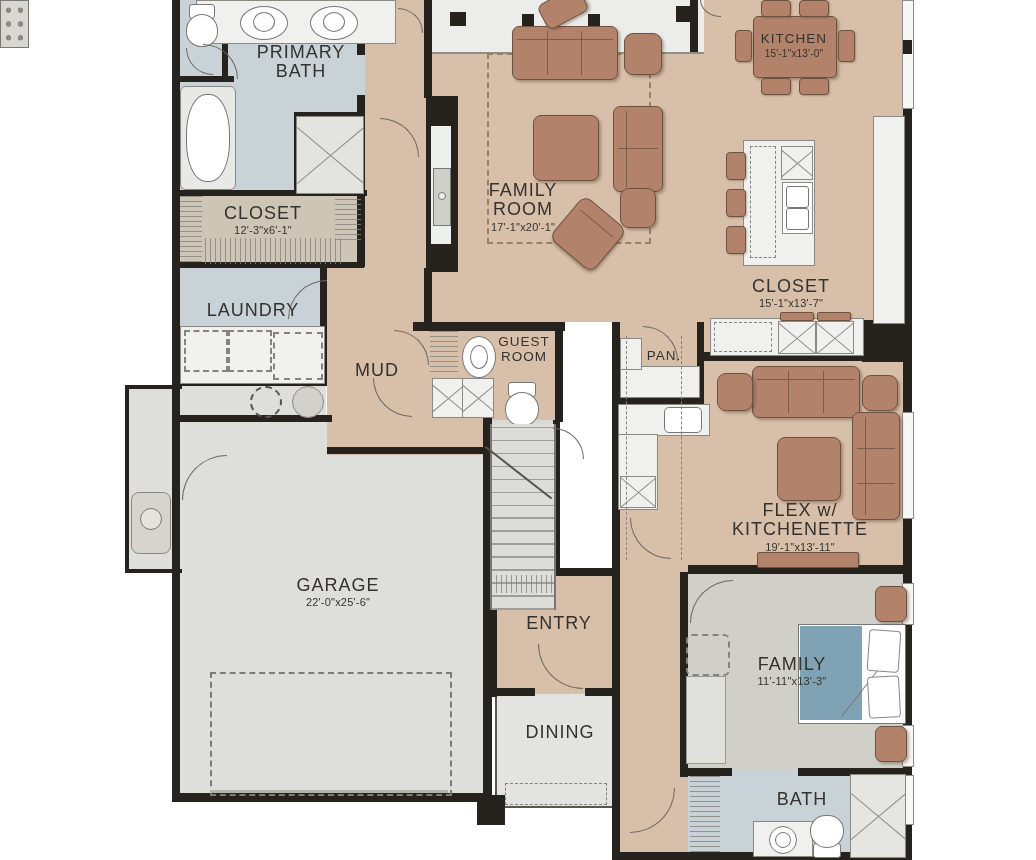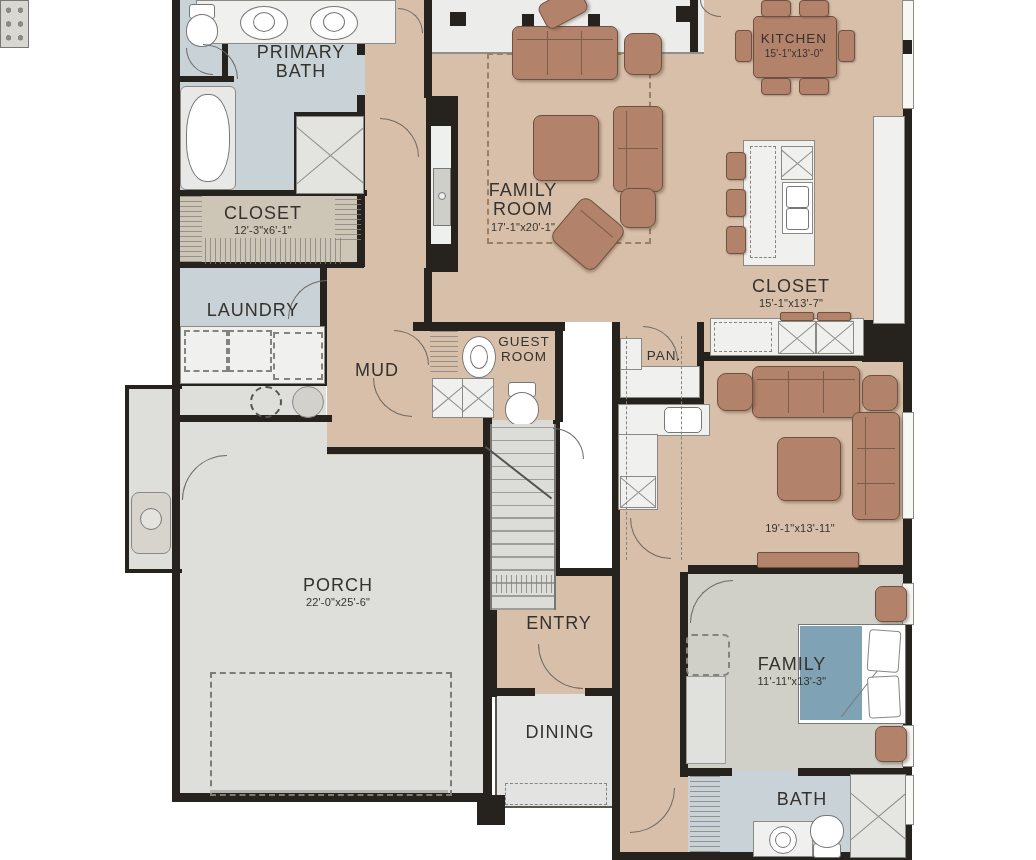--- a/index.html
+++ b/index.html
@@ -293,24 +293,26 @@
     <div class="rdims">15'-1"x13'-0"</div>
   </div>
   <div class="rlabel" style="left:791px;top:293px;">
     <div class="rname">CLOSET</div>
     <div class="rdims">15'-1"x13'-7"</div>
   </div>
   <div class="rlabel small" style="left:664px;top:356px;">
     <div class="rname">PAN.</div>
   </div>
   <div class="rlabel" style="left:800px;top:527px;">
+    <div class="rname">FLEX w/
+KITCHENETTE</div>
     <div class="rdims">19'-1"x13'-11"</div>
   </div>
   <div class="rlabel" style="left:338px;top:592px;">
-    <div class="rname">PORCH</div>
+    <div class="rname">GARAGE</div>
     <div class="rdims">22'-0"x25'-6"</div>
   </div>
   <div class="rlabel" style="left:559px;top:624px;">
     <div class="rname">ENTRY</div>
   </div>
   <div class="rlabel" style="left:560px;top:733px;">
     <div class="rname">DINING</div>
   </div>
   <div class="rlabel" style="left:792px;top:671px;">
     <div class="rname">FAMILY</div>

